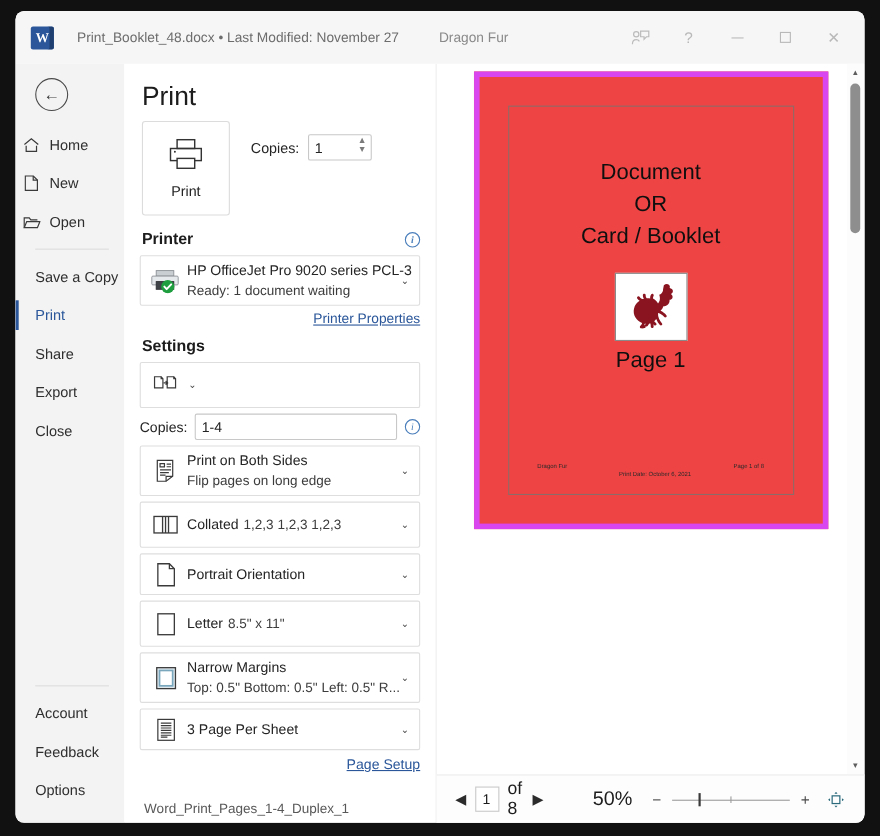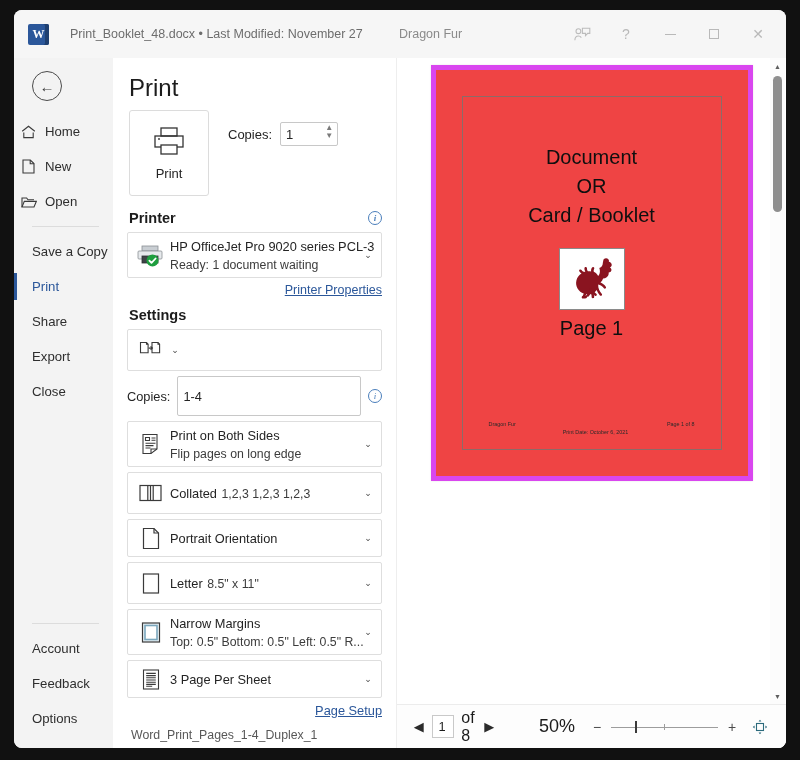--- a/index.html
+++ b/index.html
@@ -232,21 +232,21 @@
   .combo.single { min-height: 38px; }
 
   .pages-row {
     display: flex;
     align-items: center;
     margin-bottom: 5px;
   }
   .pages-row .lbl { font-size: 12.8px; color: #242424; margin-right: 7px; }
   .pages-input {
     flex: 1 1 auto;
-    height: 40px;
+    height: 24px;
     border: 1px solid #c8c8c8;
     border-radius: 2px;
     font-size: 12.8px;
     color: #242424;
     padding: 0 5px;
     display: flex; align-items: center;
     background: #fff;
   }
   .pages-row .info-ico { margin-left: 7px; }
 

